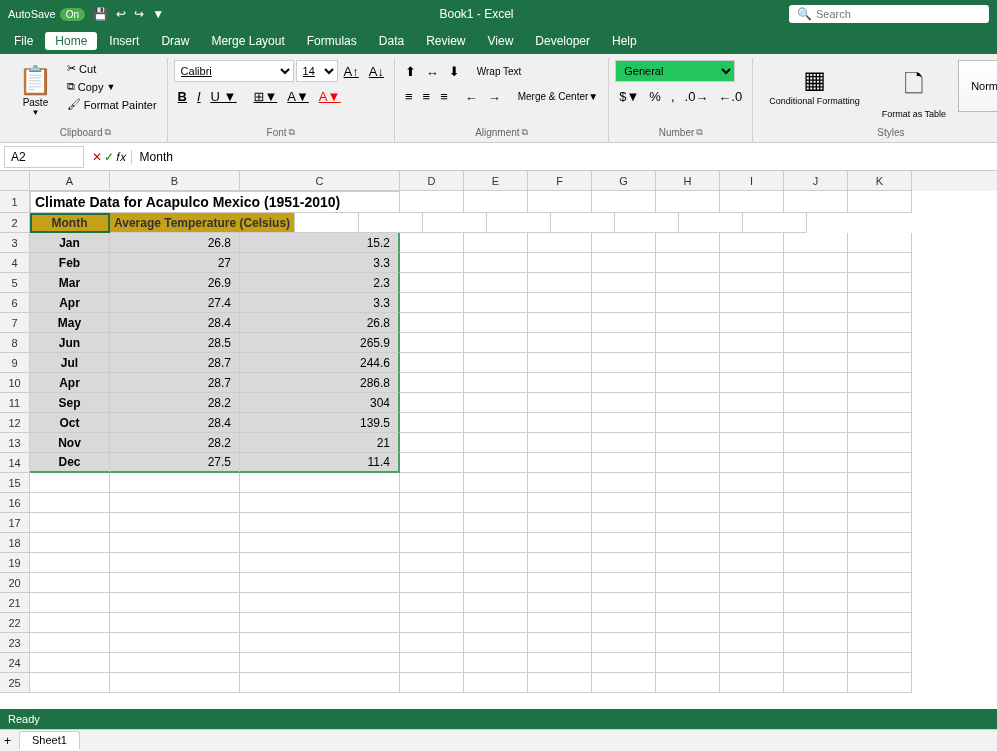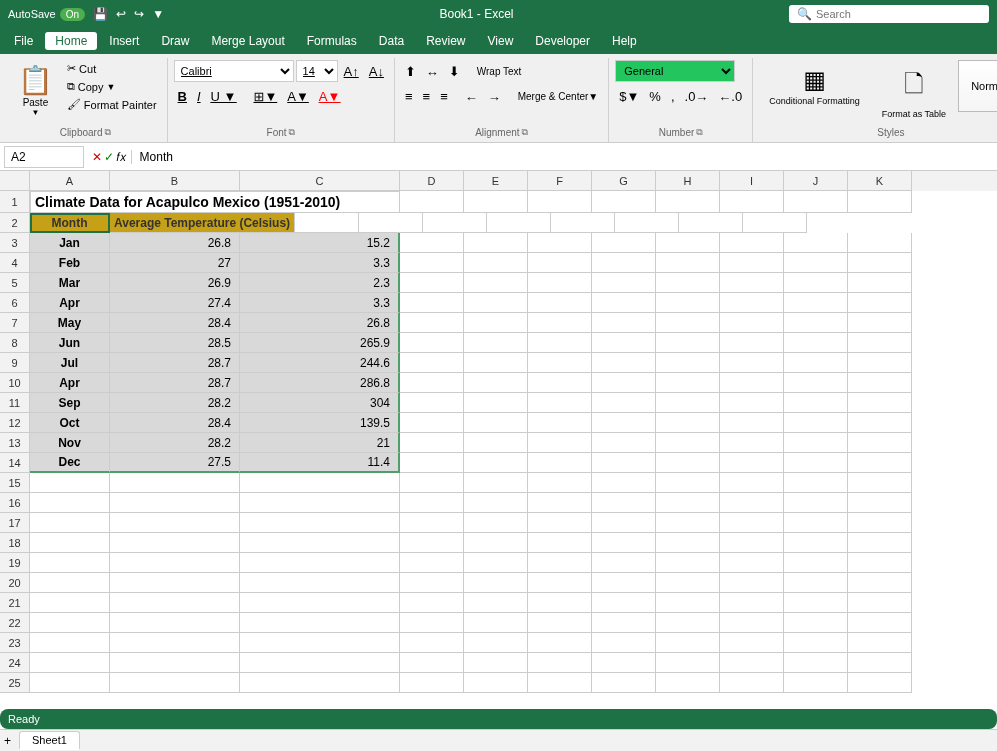--- a/index.html
+++ b/index.html
@@ -364,21 +364,20 @@
       background: #1e7145;
       color: white;
       height: 20px;
       display: flex;
       align-items: center;
       padding: 0 8px;
       font-size: 11px;
       position: fixed;
       bottom: 22px;
       width: 100%;
-      border-radius: 8px;
     }
   </style>
 </head>
 <body>
 
 <div class="title-bar">
   <div class="title-bar-left">
     <span class="autosave">
       <span>AutoSave</span>
       <span class="toggle">On</span>

